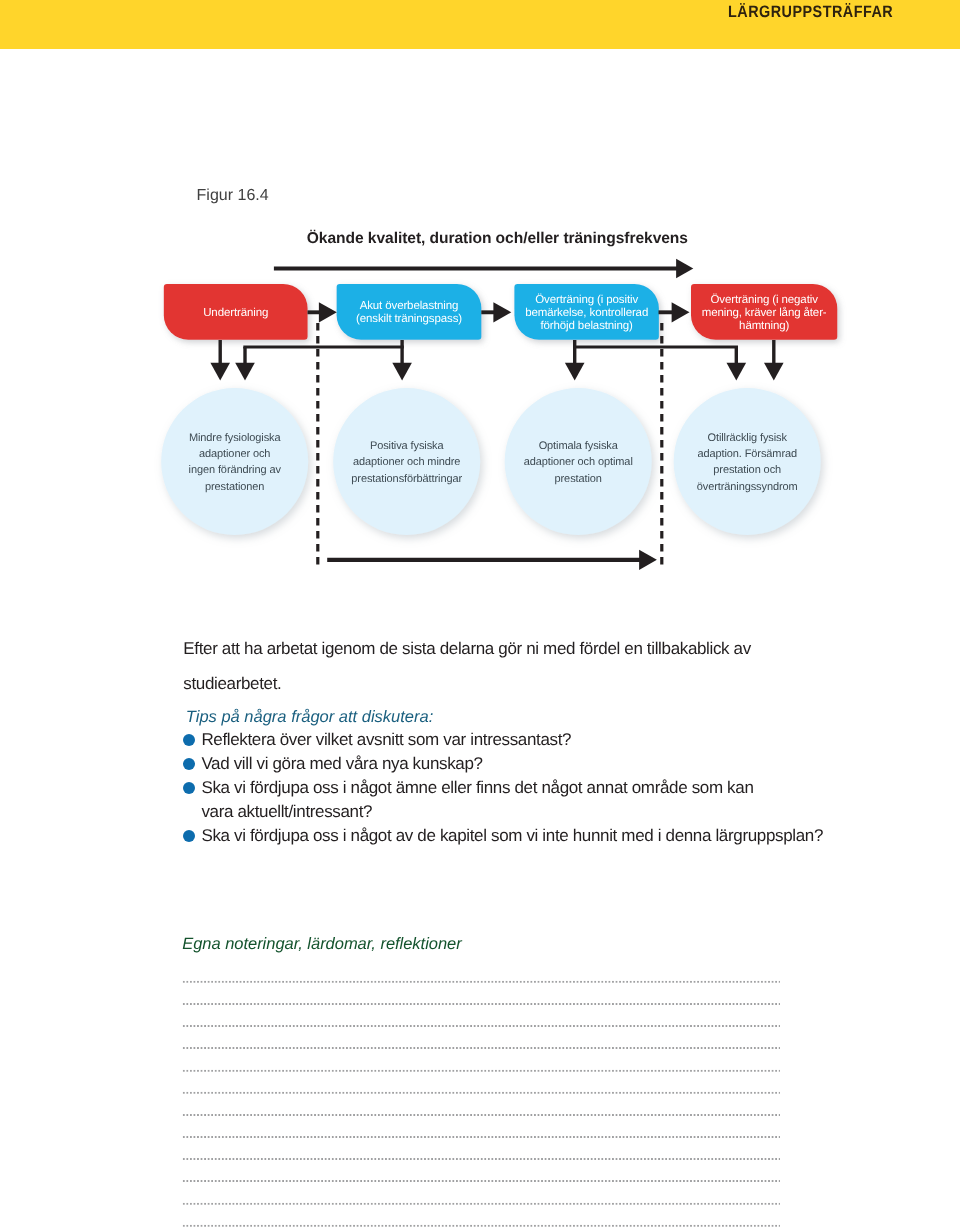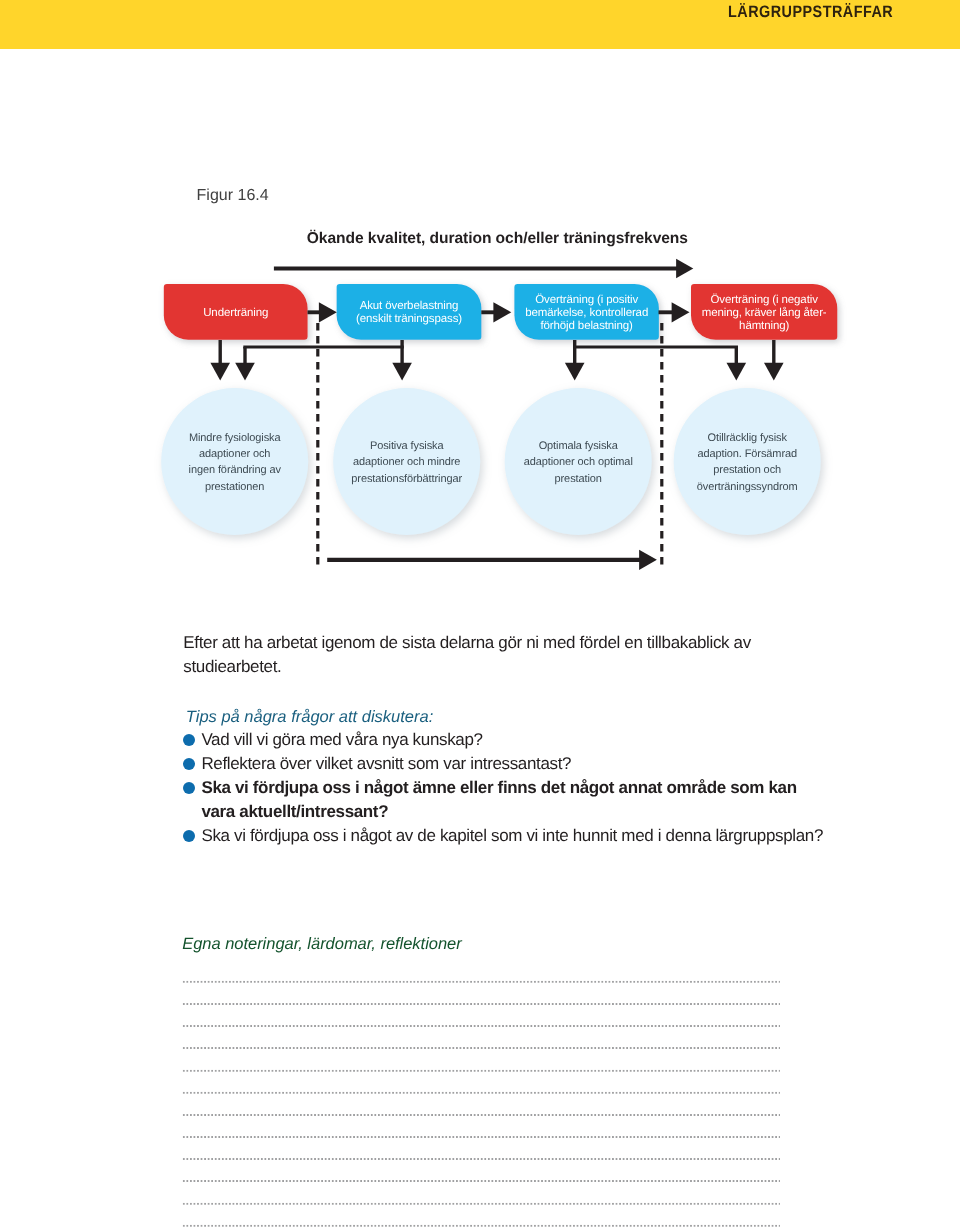--- a/index.html
+++ b/index.html
@@ -9,21 +9,21 @@
   
   .header-band{position:absolute;left:0;top:0;width:960px;height:49px;background:#ffd52b;}
   .header-title{position:absolute;left:728.3px;top:2.8px;font-size:16.5px;font-weight:bold;letter-spacing:0.55px;color:#2e220f;transform:scaleX(0.872);transform-origin:left center;white-space:nowrap;}
   
   .figur-label{position:absolute;left:196.6px;top:186.9px;font-size:16px;color:#404040;white-space:nowrap;}
   .figure-title{position:absolute;left:306.8px;top:230px;font-size:15.6px;letter-spacing:-0.07px;font-weight:bold;color:#231f20;white-space:nowrap;}
   
   .diagram-wrap{position:absolute;left:0;top:0;width:960px;height:1230px;}
   .diagram{position:absolute;left:0;top:0;width:960px;height:1230px;pointer-events:none;}
   
-  .body-text{position:absolute;left:183.3px;top:631.2px;width:600px;font-size:17px;letter-spacing:-0.35px;line-height:24px;color:#231f20;}
+  .body-text{position:absolute;left:183.3px;top:631.2px;width:600px;font-size:17px;letter-spacing:-0.35px;line-height:35px;color:#231f20;}
   .tips-head{position:absolute;left:185.8px;top:707.6px;font-size:16.5px;letter-spacing:0px;font-style:italic;color:#1a5f7f;white-space:nowrap;}
   .bullets{position:absolute;left:183px;top:728px;width:645px;}
   .bullet-row{position:relative;padding-left:18.4px;}
   .bullet-dot{position:absolute;left:0.2px;top:5.6px;width:12.2px;height:12.2px;border-radius:50%;background:#0d6cad;}
   .bullet-text{display:block;font-size:17px;letter-spacing:-0.35px;line-height:24px;color:#231f20;white-space:pre-line;}
   .notes-head{position:absolute;left:182.2px;top:934.5px;font-size:16.5px;letter-spacing:-0.03px;font-style:italic;color:#14532d;white-space:nowrap;}
   .notes-lines{position:absolute;left:182px;top:975px;}
   .note-line{width:598px;height:22.2px;position:relative;}
   .note-line::after{content:"";position:absolute;left:0;top:4.8px;width:598px;height:3.6px;
      background-image:radial-gradient(circle at 1.78px 1.8px, #6a6b6d 0.48px, rgba(255,255,255,0) 0.9px);
@@ -107,29 +107,29 @@
           <text x="747.2" y="441.05" text-anchor="middle" font-family="&quot;Liberation Sans&quot;, sans-serif" font-size="11" letter-spacing="-0.1" fill="#3d4a52">Otillräcklig fysisk</text>
           <text x="747.2" y="457.25" text-anchor="middle" font-family="&quot;Liberation Sans&quot;, sans-serif" font-size="11" letter-spacing="-0.1" fill="#3d4a52">adaption. Försämrad</text>
           <text x="747.2" y="473.45" text-anchor="middle" font-family="&quot;Liberation Sans&quot;, sans-serif" font-size="11" letter-spacing="-0.1" fill="#3d4a52">prestation och</text>
           <text x="747.2" y="489.65" text-anchor="middle" font-family="&quot;Liberation Sans&quot;, sans-serif" font-size="11" letter-spacing="-0.1" fill="#3d4a52">överträningssyndrom</text>
         </g>
     </svg>
   </div>
   <div class="bullets">
       <div class="bullet-row">
         <span class="bullet-dot"></span>
+        <span class="bullet-text" style="white-space: pre-line;">Reflektera över vilket avsnitt som var intressantast?</span>
+      </div>
+      <div class="bullet-row">
+        <span class="bullet-dot"></span>
         <span class="bullet-text" style="white-space: pre-line;">Vad vill vi göra med våra nya kunskap?</span>
       </div>
       <div class="bullet-row">
         <span class="bullet-dot"></span>
-        <span class="bullet-text" style="white-space: pre-line;">Reflektera över vilket avsnitt som var intressantast?</span>
-      </div>
-      <div class="bullet-row">
-        <span class="bullet-dot"></span>
-        <span class="bullet-text" style="white-space: pre-line; font-weight: bold;">Ska vi fördjupa oss i något ämne eller finns det något annat område som kan
+        <span class="bullet-text" style="white-space: pre-line;">Ska vi fördjupa oss i något ämne eller finns det något annat område som kan
 vara aktuellt/intressant?</span>
       </div>
       <div class="bullet-row">
         <span class="bullet-dot"></span>
         <span class="bullet-text" style="white-space: pre-line;">Ska vi fördjupa oss i något av de kapitel som vi inte hunnit med i denna lärgruppsplan?</span>
       </div>
     </div>
   <div class="notes-head">Egna noteringar, lärdomar, reflektioner</div>
   <div class="notes-lines">
       <div class="note-line"></div>

